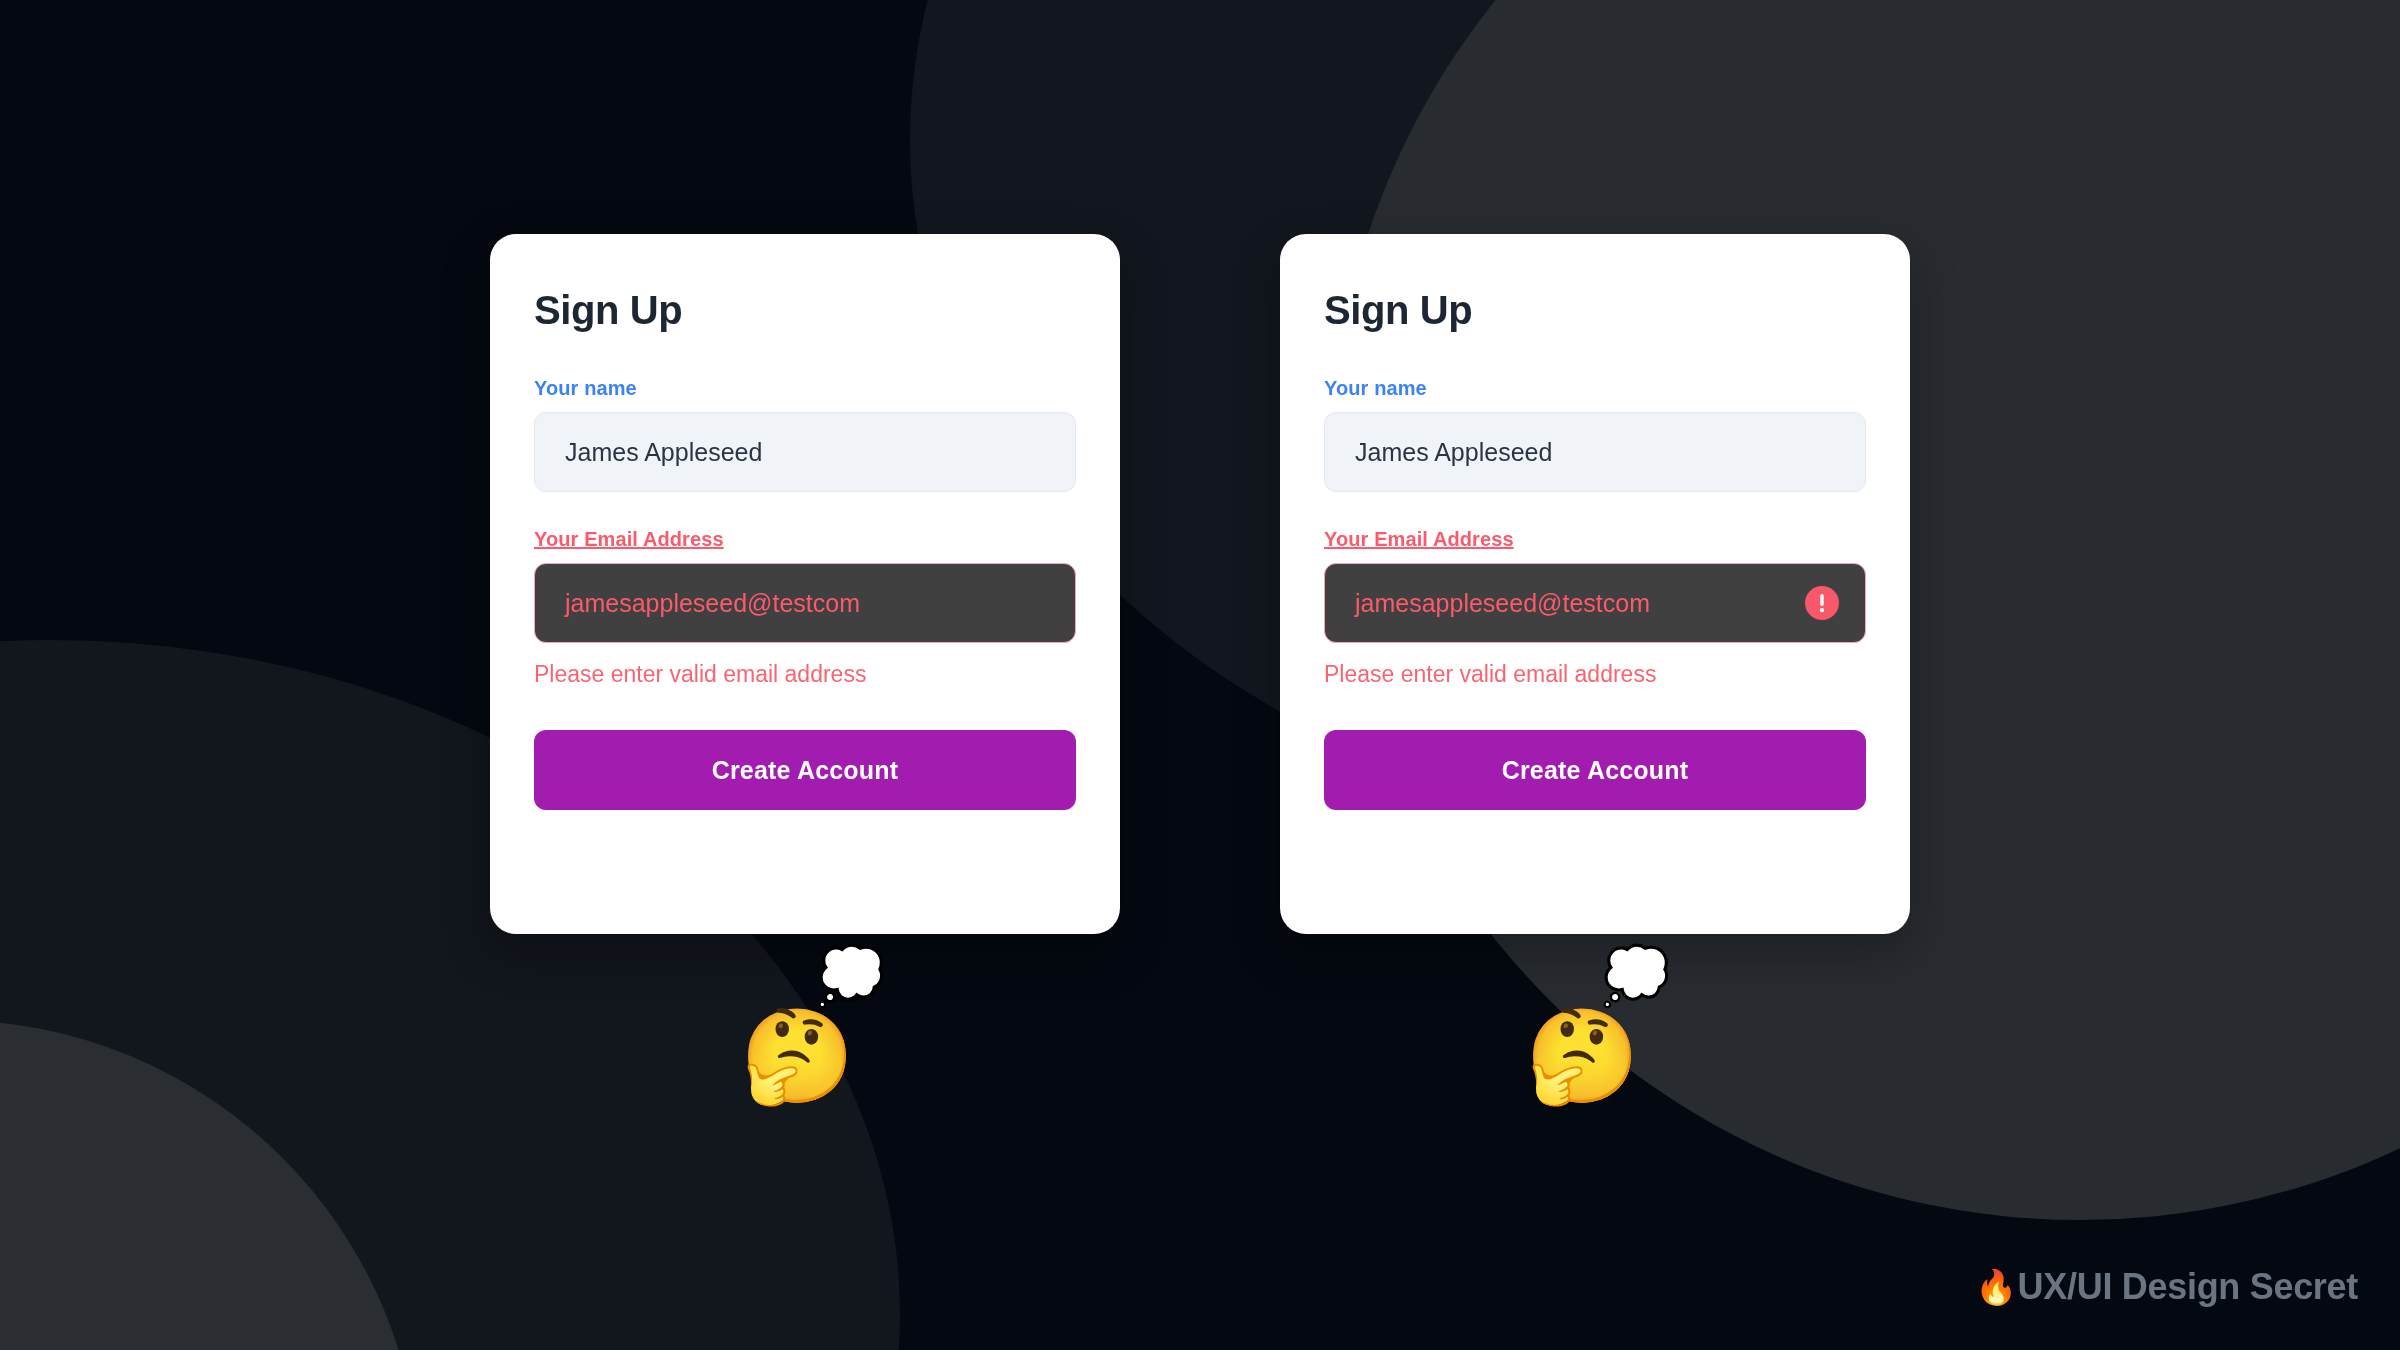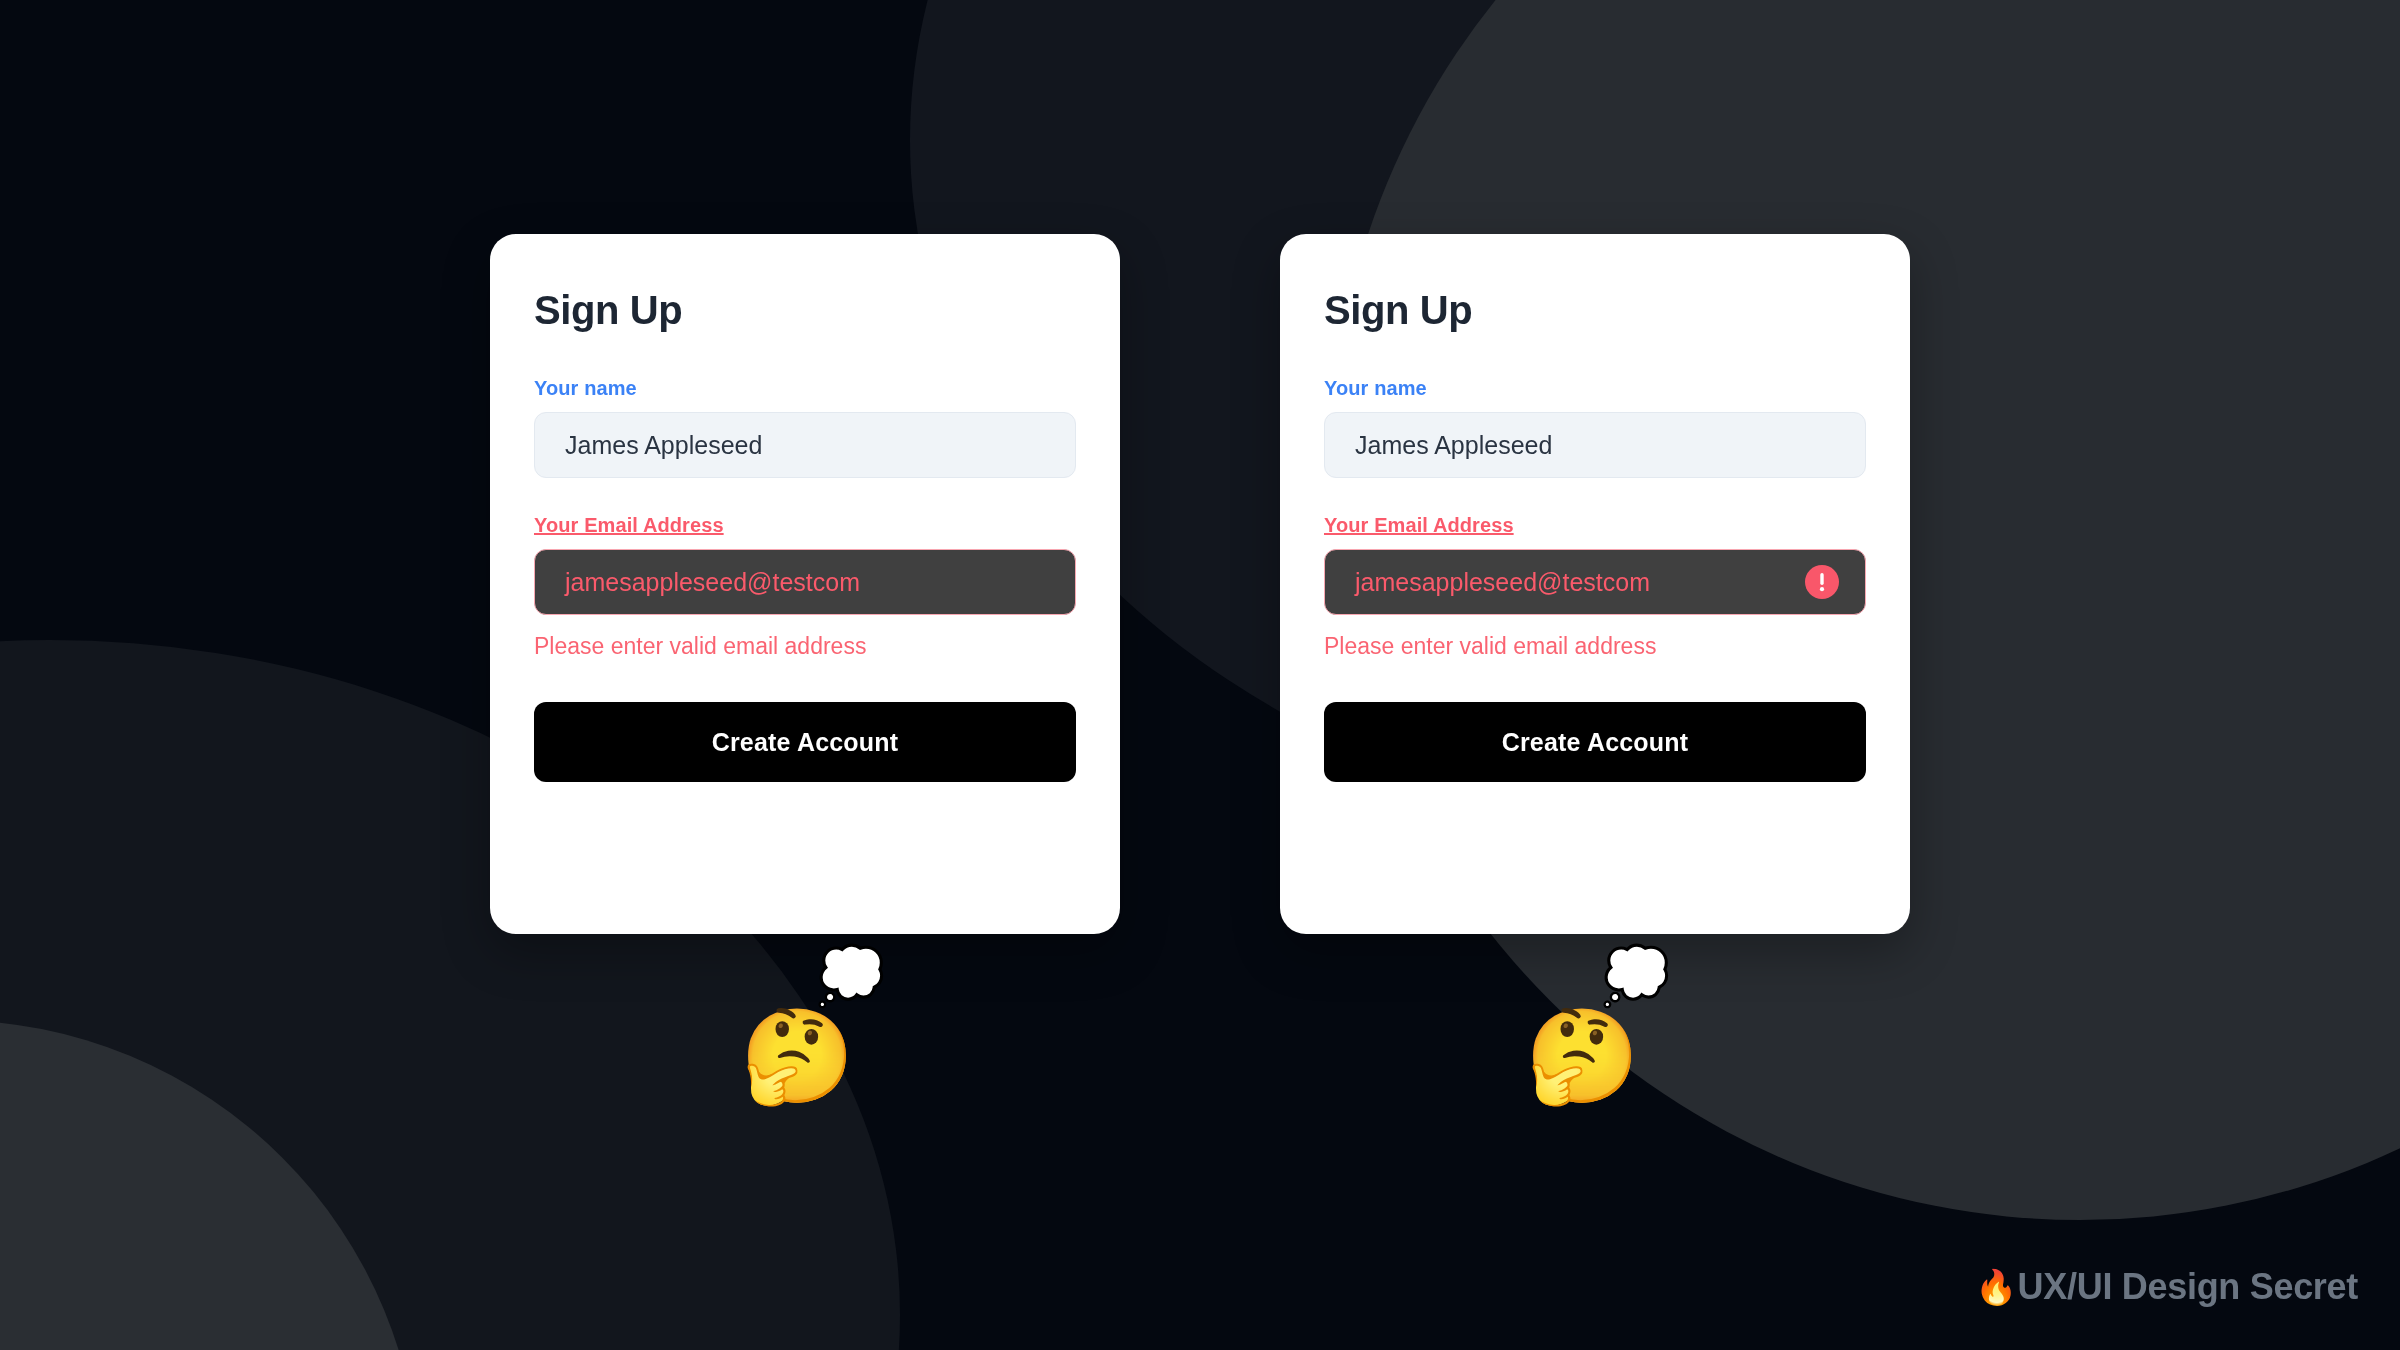--- a/index.html
+++ b/index.html
@@ -71,21 +71,21 @@
     font-size:20px;
     font-weight:bold;
     color:#3b82f6;
     letter-spacing:0.1px;
     margin-bottom:12px;
   }
   .field-label.error { color:#fa5a6b;text-decoration:underline; }
 
   .input-box {
     position:relative;
-    height:66px;
+    height:80px;
     border-radius:12px;
     display:flex;
     align-items:center;
     padding:0 30px;
     font-size:25px;
   }
   .input-box.normal {
     background:#f0f4f8;
     border:1px solid #e3e9f0;
     color:#2a3442;
@@ -116,21 +116,21 @@
     font-size:23px;
     color:#fa6472;
   }
 
   .submit-btn {
     margin-top:42px;
     width:100%;
     height:80px;
     border:none;
     border-radius:12px;
-    background:#000000;
+    background:#a21caf;
     color:#ffffff;
     font-size:25px;
     font-weight:bold;
     font-family:"Liberation Sans", sans-serif;
     cursor:pointer;
     letter-spacing:0.2px;
   }
 
   
   .emoji-group { position:absolute; }

